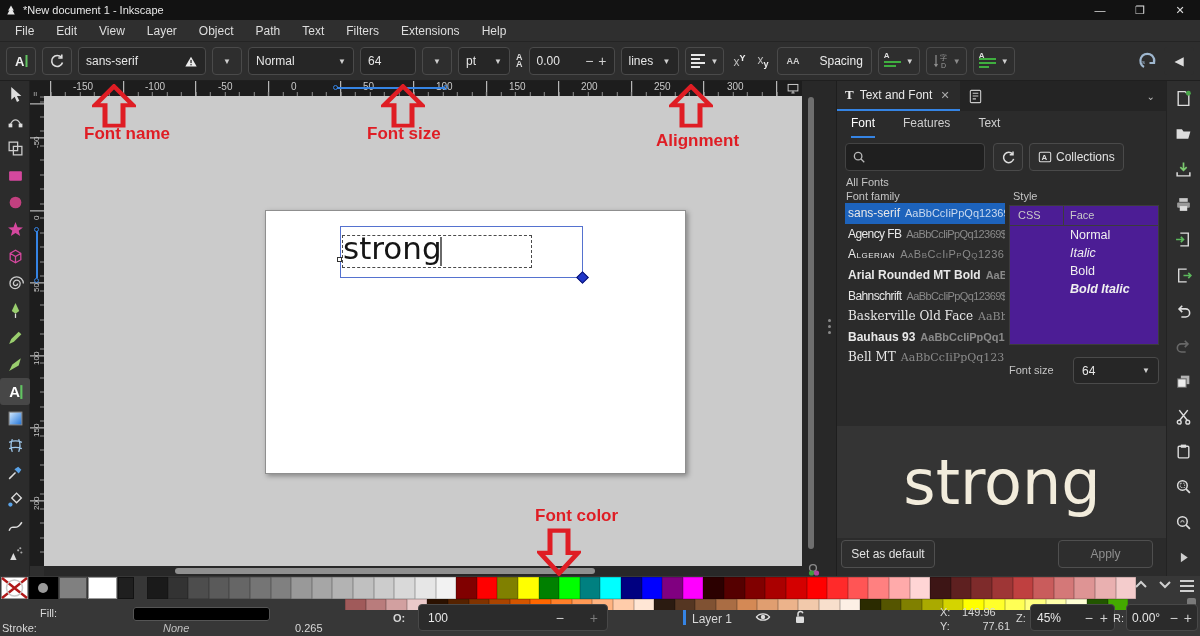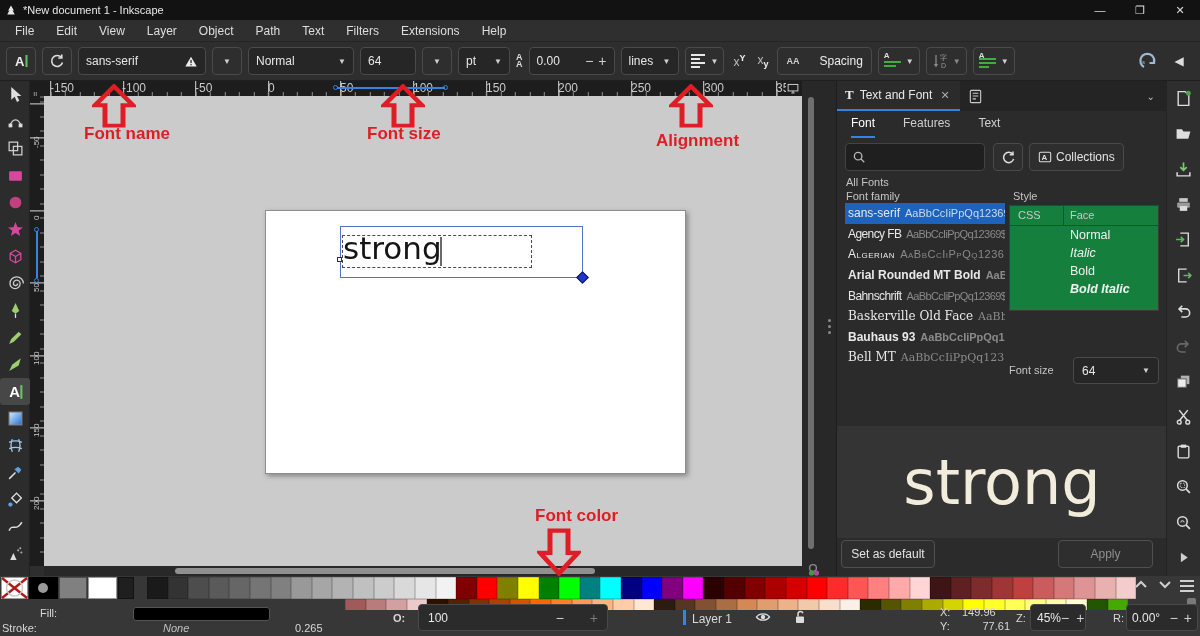--- a/index.html
+++ b/index.html
@@ -49,21 +49,21 @@
     background-size:auto 4px, auto 15px;
     background-position:5.8px 100%, 20.2px 100%;
     background-repeat:repeat-x; }
   #vruler { left:30px; top:96px; width:14px; height:470px; background:#1d1d1d; overflow:hidden;
     background-image:
       repeating-linear-gradient(to bottom, #8d8d8d 0 1px, transparent 1px 14.52px),
       repeating-linear-gradient(to bottom, #d8d8d8 0 1px, transparent 1px 72.6px);
     background-size:4px auto, 14px auto;
     background-position:100% 5.5px, 100% 41.4px;
     background-repeat:repeat-y; }
-  .hr-label { position:absolute; top:0; font-size:12px; color:#c9c9c9; }
+  .hr-label { position:absolute; top:0; font-size:10px; color:#c9c9c9;padding-left:23px; }
   .vr-label { position:absolute; left:0; font-size:8px; color:#c9c9c9; transform:rotate(-90deg); transform-origin:left top; }
   .sel-span { position:absolute; background:#3584e4; }
   .sel-dot { position:absolute; width:5px; height:5px; border:1px solid #3584e4; border-radius:50%; background:transparent; }
   #canvas { left:44px; top:96px; width:758px; height:470px; background:#cbcbcb; overflow:hidden; }
   #page { position:absolute; left:221px; top:114px; width:421px; height:264px; background:#ffffff; border:1px solid #8f8f8f; box-shadow:2px 2px 5px rgba(0,0,0,0.35); }
   #textframe { position:absolute; left:296px; top:130px; width:243px; height:52px; border:1px solid #5572cf; }
   #dashedbox { position:absolute; left:298px; top:139px; width:190px; height:33px; border:1px dashed #4a4a4a; }
   #canvas-text { position:absolute; left:299px; top:134px; font-family:"DejaVu Sans", sans-serif; font-size:31px; color:#151515; line-height:36px; }
   #text-caret { position:absolute; left:396px; top:141px; width:1.5px; height:29px; background:#6a6a6a; }
   #diamond-handle { position:absolute; left:534px; top:177px; width:9px; height:9px; background:#2036c8; border:1px solid #0b1470; transform:rotate(45deg); }
@@ -93,21 +93,21 @@
   #font-list { position:absolute; left:8px; top:122px; width:160px; height:186px; overflow:hidden; }
   .font-row { height:20.6px; display:flex; align-items:center; gap:5px; padding:0 3px; white-space:nowrap; overflow:hidden; }
   .font-row.selected { background:#1d63bc; }
   .fr-name { color:#e8e8e8; font-size:12px; flex:none; }
   .fr-sample { color:#8a8a8a; font-size:11px; }
   .font-row.selected .fr-sample { color:#c9d9ef; }
   .hint-serif { font-family:"DejaVu Serif", serif; }
   .hint-bold { font-weight:bold; }
   .hint-caps { font-variant:small-caps; letter-spacing:0.5px; }
   .hint-cond { letter-spacing:-0.6px; }
-  #style-box { position:absolute; left:172px; top:124px; width:150px; height:106px; background:#15803d; border:1px solid #3c3c3c; }
+  #style-box { position:absolute; left:172px; top:124px; width:150px; height:140px; background:#4c1d95; border:1px solid #3c3c3c; }
   #style-head { height:20px; display:flex; border-bottom:1px solid #3c3c3c; color:#c9c9c9; font-size:11px; }
   #style-head .c1 { width:54px; padding:3px 0 0 8px; border-right:1px solid #3c3c3c; }
   #style-head .c2 { padding:3px 0 0 6px; }
   .style-row { padding:2px 0 2px 60px; font-size:12.5px; color:#f0f0f0; }
   .style-row.italic { font-style:italic; }
   .style-row.bold { font-weight:normal; }
   .style-row.bolditalic { font-weight:bold; font-style:italic; }
   #fontsize-row { position:absolute; left:172px; top:276px; width:150px; height:28px; }
   #fontsize-dd { position:absolute; left:64px; top:0; width:86px; height:27px; background:#262626; border:1px solid #4a4a4a; border-radius:4px; display:flex; align-items:center; justify-content:space-between; padding:0 8px; color:#e8e8e8; }
   #preview-box { position:absolute; left:0; top:345px; width:330px; height:112px; background:#343434; display:flex; align-items:center; justify-content:center; overflow:hidden; }
@@ -804,21 +804,21 @@
           <path d="M6 7.5 V4.8 a2.5 2.5 0 0 1 4.9 -0.6" fill="none" stroke="#ddd" stroke-width="1.5"></path>
         </svg>
       </span>
 
     <span class="sb-text" style="left:940px;top:30px;">X:</span>
     <span class="sb-text" style="left:962px;top:30px;width:48px;">149.96</span>
     <span class="sb-text" style="left:940px;top:44px;">Y:</span>
     <span class="sb-text" style="left:962px;top:44px;width:48px;text-align:right;">77.61</span>
 
     <span class="sb-text" style="left:1016px;top:36px;">Z:</span>
-    <div class="sb-field" style="left:1030px;top:28px;width:56px;padding:2px 6px;">
+    <div class="sb-field" style="left:1030px;top:28px;width:85px;padding:2px 6px;">
       <span>45%</span>
       <span style="display:flex;gap:7px;">
           <span class="minus">−</span>
           <span class="minus">+</span>
         </span>
     </div>
     <span class="sb-text" style="left:1113px;top:36px;">R:</span>
     <div class="sb-field" style="left:1126px;top:28px;width:72px;padding:0 5px;">
       <span>0.00°</span>
       <span style="display:flex;gap:6px;">

